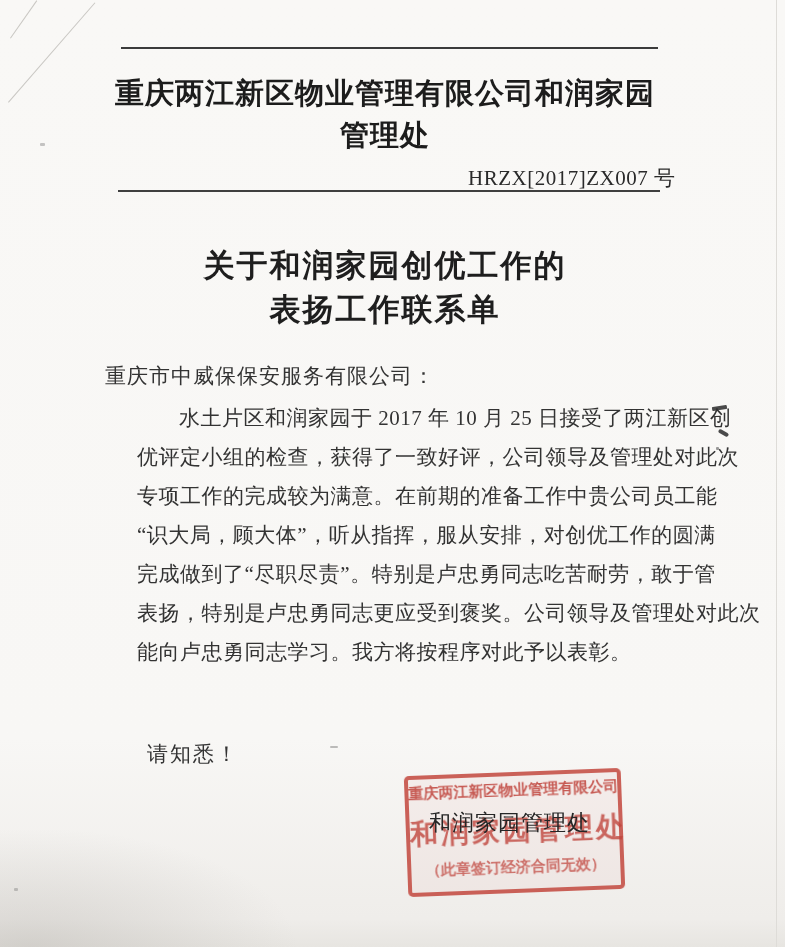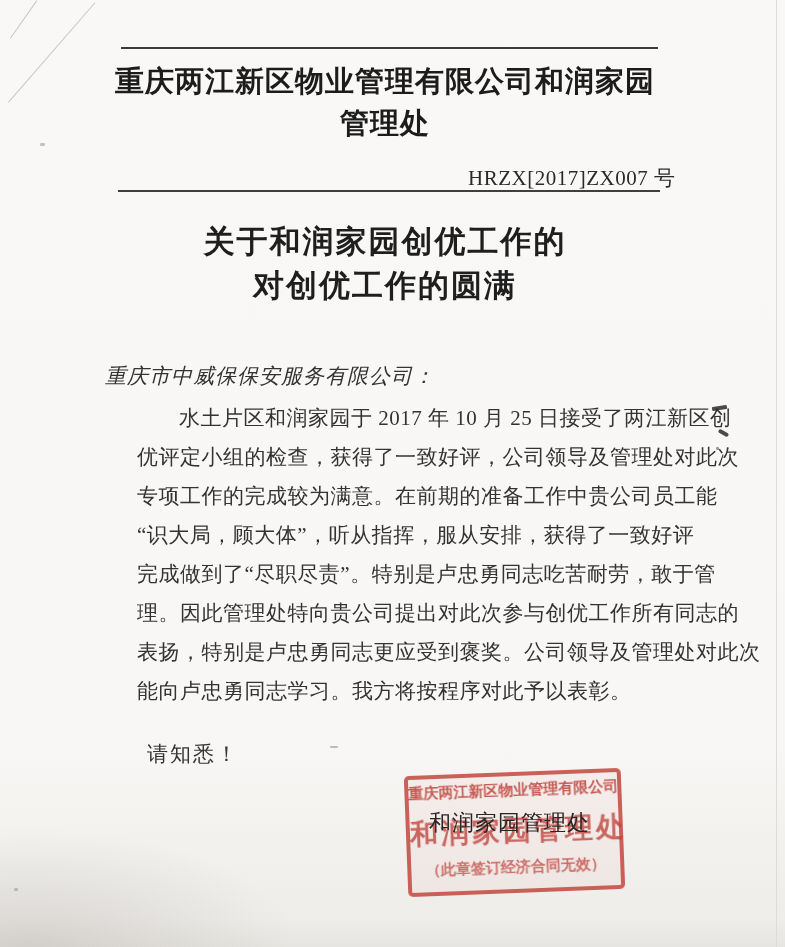--- a/index.html
+++ b/index.html
@@ -51,21 +51,21 @@
 
   
   .rule-top {
     position: absolute;
     left: 121px; top: 47px;
     width: 537px; height: 2px;
     background: #3b3b3b;
   }
   .org-title {
     position: absolute;
-    left: 95px; top: 60px;
+    left: 95px; top: 72px;
     width: 580px;
     text-align: center;
     font-size: 29px;
     font-weight: 700;
     line-height: 42px;
     letter-spacing: 1px;
     color: #1c1c1c;
   }
   .doc-number {
     position: absolute;
@@ -80,38 +80,37 @@
   .rule-number {
     position: absolute;
     left: 118px; top: 190px;
     width: 542px; height: 2px;
     background: #3f3f3f;
   }
 
   
   .doc-title {
     position: absolute;
-    left: 95px; top: 220px;
+    left: 95px; top: 244px;
     width: 580px;
     text-align: center;
     font-size: 31px;
     font-weight: 700;
     line-height: 44px;
     letter-spacing: 2px;
     color: #1e1e1e;
   }
 
   
   .salutation {
     position: absolute;
     left: 105px; top: 362px;
     font-size: 21px;
     letter-spacing: 1px;
     color: #333;
-    font-style: italic;
   }
   .body-text {
     position: absolute;
     left: 105px; top: 402px;
     width: 566px;
     font-size: 21px;
     color: #333;
     margin-left: 32px;
   }
   .body-line {
@@ -212,32 +211,31 @@
   <div class="rule-top"></div>
   <div class="org-title">
     <div>重庆两江新区物业管理有限公司和润家园</div>
     <div>管理处</div>
   </div>
   <div class="doc-number">HRZX[2017]ZX007 号</div>
   <div class="rule-number"></div>
 
   <div class="doc-title">
     <div>关于和润家园创优工作的</div>
-    <div>对创优工作的圆满</div>
+    <div>表扬工作联系单</div>
   </div>
 
   <div class="salutation">重庆市中威保保安服务有限公司：</div>
 
   <div class="body-text">
     <div class="body-line indent">水土片区和润家园于 2017 年 10 月 25 日接受了两江新区创</div>
     <div class="body-line">优评定小组的检查，获得了一致好评，公司领导及管理处对此次</div>
     <div class="body-line">专项工作的完成较为满意。在前期的准备工作中贵公司员工能</div>
-    <div class="body-line">“识大局，顾大体”，听从指挥，服从安排，获得了一致好评</div>
+    <div class="body-line">“识大局，顾大体”，听从指挥，服从安排，对创优工作的圆满</div>
     <div class="body-line">完成做到了“尽职尽责”。特别是卢忠勇同志吃苦耐劳，敢于管</div>
-    <div class="body-line">理。因此管理处特向贵公司提出对此次参与创优工作所有同志的</div>
     <div class="body-line">表扬，特别是卢忠勇同志更应受到褒奖。公司领导及管理处对此次</div>
     <div class="body-line">能向卢忠勇同志学习。我方将按程序对此予以表彰。</div>
   </div>
 
   <div class="closing">请知悉！</div>
 
   <div class="stamp">
     <div class="stamp-line1">重庆两江新区物业管理有限公司</div>
     <div class="stamp-line2">和润家园管理处</div>
     <div class="stamp-line3">（此章签订经济合同无效）</div>

